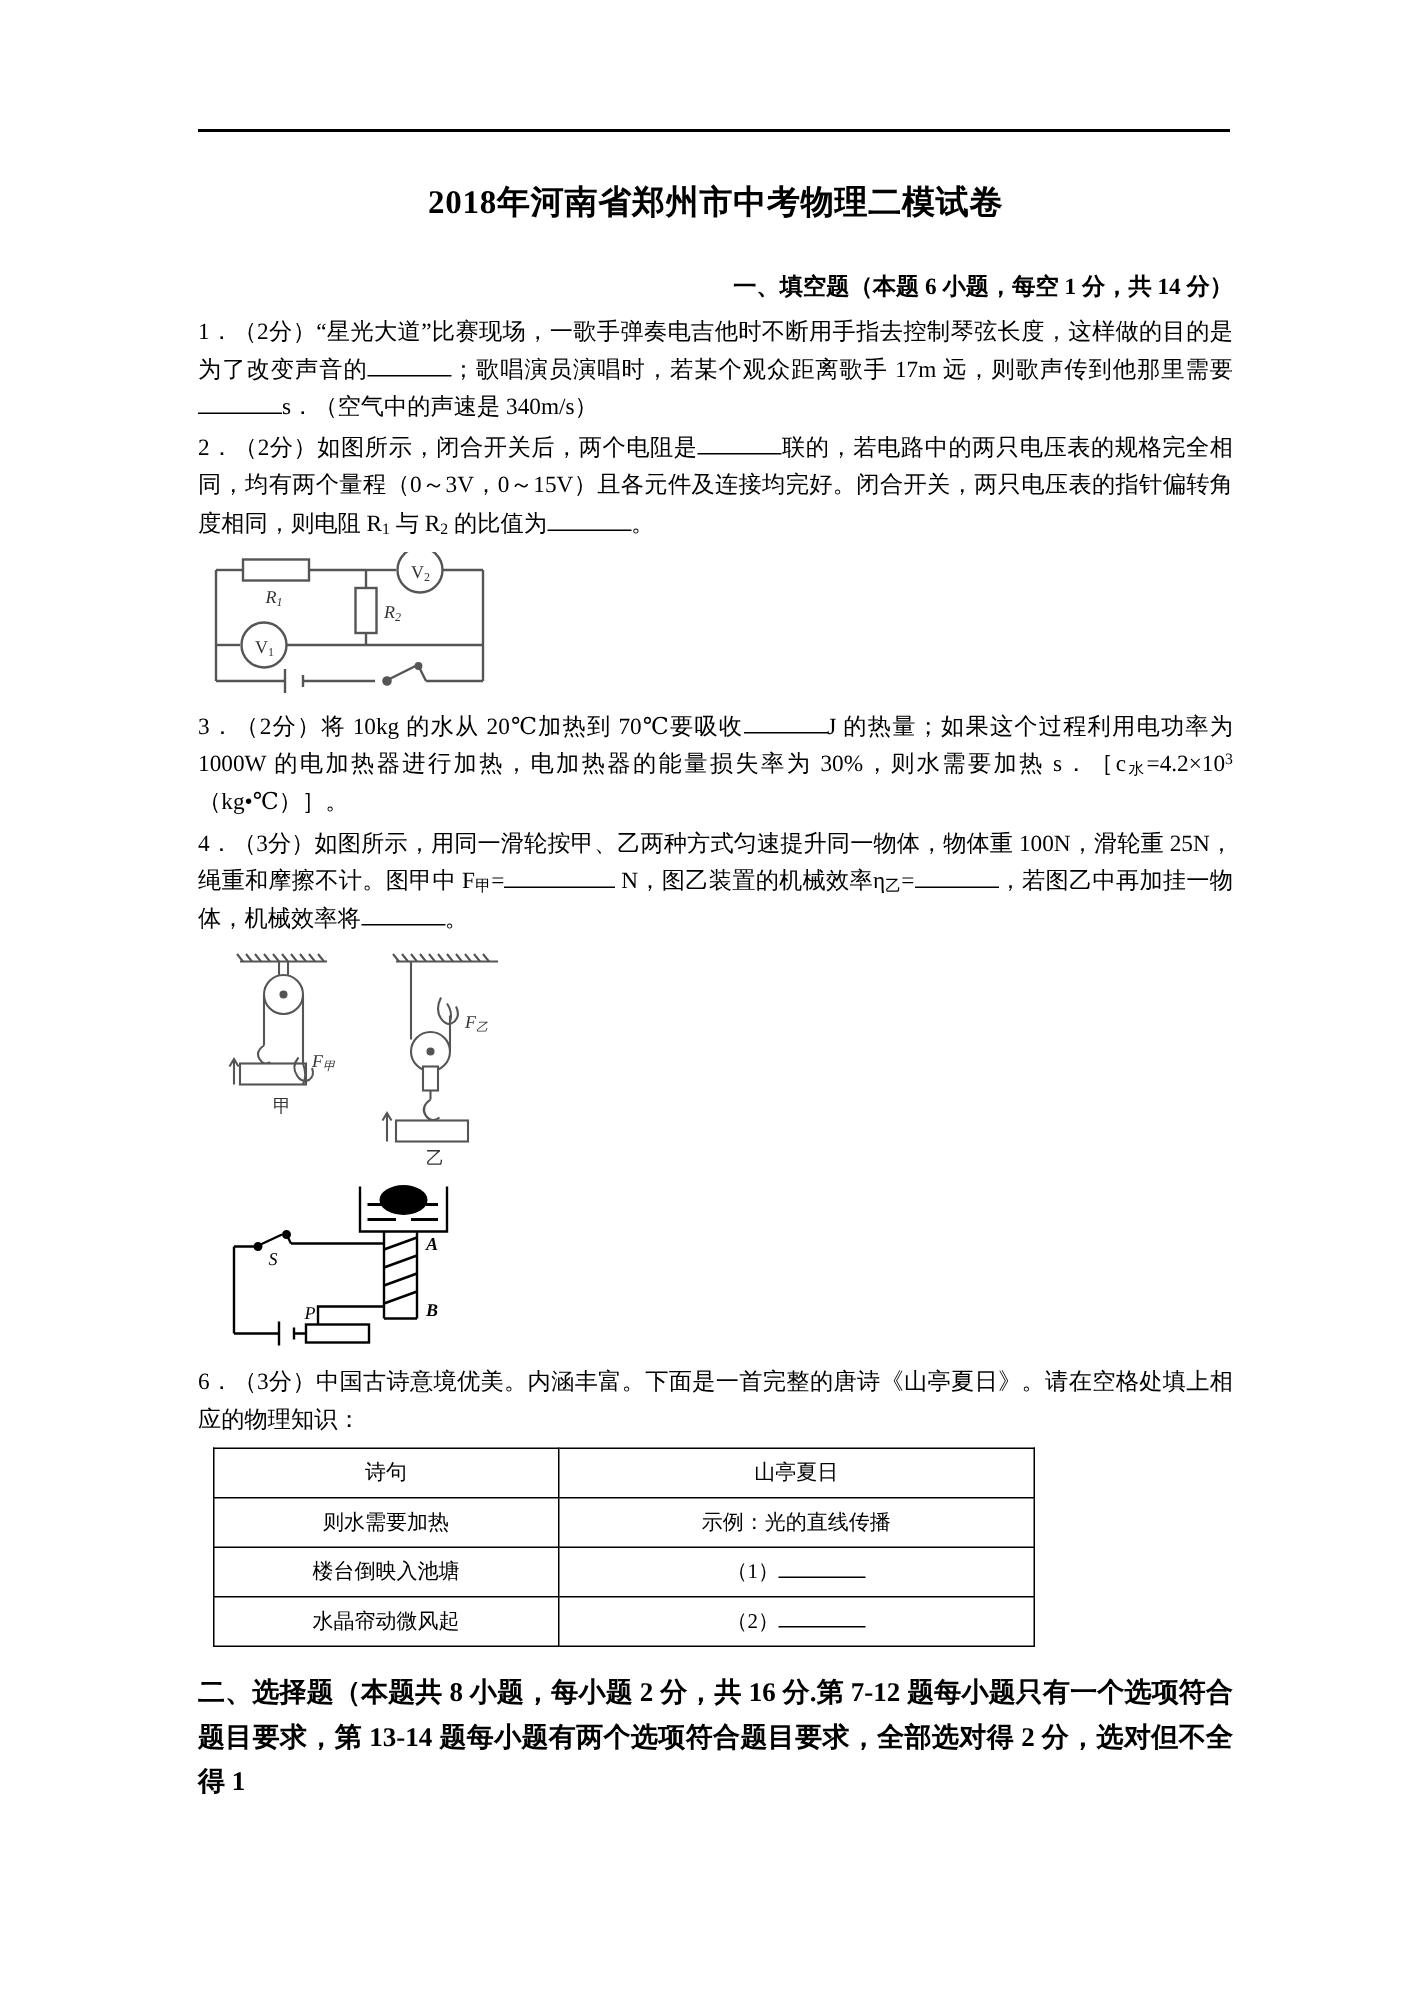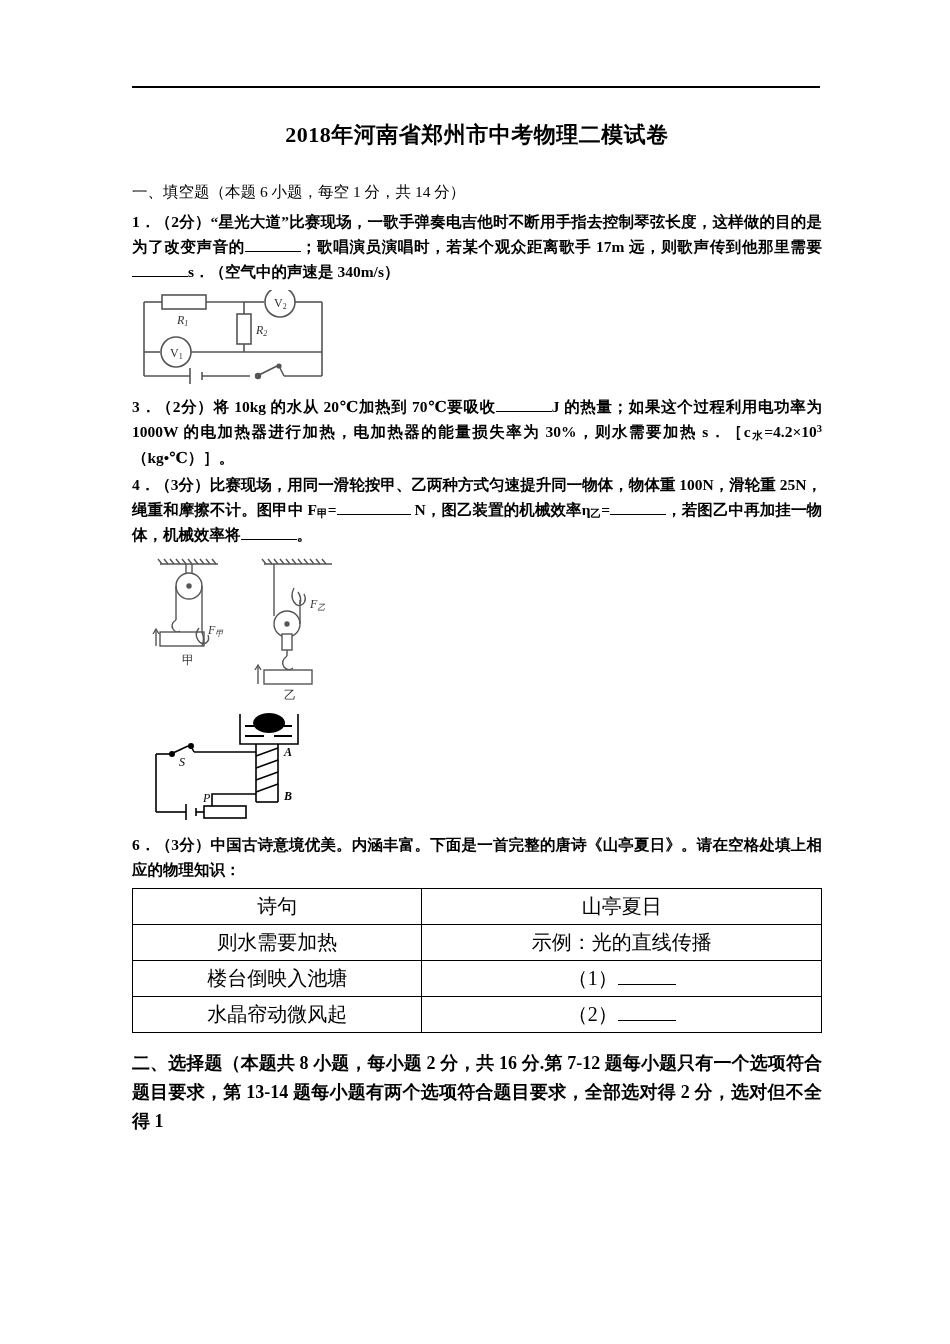--- a/index.html
+++ b/index.html
@@ -39,52 +39,52 @@
   .doc-title {
     text-align: center;
     font-size: 22px;
     font-weight: bold;
     letter-spacing: 0.5px;
     margin: 0 0 30px 0;
     font-family: "Liberation Serif", "DejaVu Serif", serif;
   }
   .section-head {
     font-size: 15.5px;
-    font-weight: normal;
+    font-weight: bold;
     margin: 0 0 5px 0;
     line-height: 1.55;
+    text-align: right;
   }
   .q {
     font-size: 15.5px;
     line-height: 1.62;
     margin: 0 0 2px 0;
     text-align: justify;
     text-justify: inter-ideograph;
-    font-weight: bold;
   }
   .q .num { }
   .blank {
     display: inline-block;
     min-width: 56px;
     border-bottom: 1px solid #000;
     vertical-align: baseline;
   }
   .blank.long { min-width: 74px; }
   sub { font-size: 0.68em; vertical-align: -0.22em; }
   sup { font-size: 0.68em; vertical-align: 0.45em; }
   .fig {
     margin: 6px 0 6px 0;
   }
   .fig svg { display: block; }
   
   .poem-table {
     border-collapse: collapse;
-    width: 690px;
-    margin: 6px 0 16px 0;
-    font-size: 20px;
+    width: 548px;
+    margin: 6px 0 16px 10px;
+    font-size: 14px;
   }
   .poem-table td, .poem-table th {
     border: 1px solid #000;
     padding: 4px 6px;
     text-align: center;
     font-weight: normal;
     height: 24px;
   }
   .poem-table .col-a { width: 42%; }
   .poem-table .col-b { width: 58%; }
@@ -110,20 +110,21 @@
   <div class="header-rule"></div>
 
   <div class="content">
 
     <h1 class="doc-title">2018年河南省郑州市中考物理二模试卷</h1>
 
     <div class="section-head">一、填空题（本题 6 小题，每空 1 分，共 14 分）</div>
 
     <p class="q"><span class="num">1．</span><span>（2分）</span><span>“星光大道”比赛现场，一歌手弹奏电吉他时不断用手指去控制琴弦长度，这样做的目的是为了改变声音的</span><span class="blank"></span><span>；歌唱演员演唱时，若某个观众距离歌手 17m 远，则歌声传到他那里需要</span><span class="blank"></span><span>s．（空气中的声速是 340m/s）</span></p>
 
+    <p class="q"><span class="num">2．</span><span>（2分）</span><span>如图所示，闭合开关后，两个电阻是</span><span class="blank"></span><span>联的，若电路中的两只电压表的规格完全相同，均有两个量程（0～3V，0～15V）且各元件及连接均完好。闭合开关，两只电压表的指针偏转角度相同，则电阻 R</span><sub>1</sub><span> 与 R</span><sub>2</sub><span> 的比值为</span><span class="blank"></span><span>。</span></p>
 
     <div class="fig">
       <svg width="240" height="98" viewBox="0 0 240 98" xmlns="http://www.w3.org/2000/svg">
         <g stroke="#555" stroke-width="1.6" fill="none">
 
           <path d="M12 12 L12 86"></path>
 
           <path d="M12 12 L30 12"></path>
 
           <rect x="30" y="5" width="44" height="14" fill="#fff"></rect>
@@ -159,21 +160,21 @@
 
         <text x="45" y="34" font-family="'Liberation Serif', serif" font-style="italic" font-size="12" fill="#333">R<tspan font-size="8" dy="2">1</tspan></text>
         <text x="124" y="44" font-family="'Liberation Serif', serif" font-style="italic" font-size="12" fill="#333">R<tspan font-size="8" dy="2">2</tspan></text>
         <text x="38" y="67" font-family="'Liberation Serif', serif" font-size="12" fill="#333">V<tspan font-size="8" dy="2">1</tspan></text>
         <text x="142" y="17" font-family="'Liberation Serif', serif" font-size="12" fill="#333">V<tspan font-size="8" dy="2">2</tspan></text>
       </svg>
     </div>
 
     <p class="q"><span class="num">3．</span><span>（2分）</span><span>将 10kg 的水从 20℃加热到 70℃要吸收</span><span class="blank"></span><span>J 的热量；如果这个过程利用电功率为 1000W 的电加热器进行加热，电加热器的能量损失率为 30%，则水需要加热 s．［c</span><sub>水</sub><span>=4.2×10</span><sup>3</sup><span>（kg•℃）］。</span></p>
 
-    <p class="q"><span class="num">4．</span><span>（3分）</span><span>比赛现场，用同一滑轮按甲、乙两种方式匀速提升同一物体，物体重 100N，滑轮重 25N，绳重和摩擦不计。图甲中 F</span><sub>甲</sub><span>=</span><span class="blank long"></span><span> N，图乙装置的机械效率η</span><sub>乙</sub><span>=</span><span class="blank"></span><span>，若图乙中再加挂一物体，机械效率将</span><span class="blank"></span><span>。</span></p>
+    <p class="q"><span class="num">4．</span><span>（3分）</span><span>如图所示，用同一滑轮按甲、乙两种方式匀速提升同一物体，物体重 100N，滑轮重 25N，绳重和摩擦不计。图甲中 F</span><sub>甲</sub><span>=</span><span class="blank long"></span><span> N，图乙装置的机械效率η</span><sub>乙</sub><span>=</span><span class="blank"></span><span>，若图乙中再加挂一物体，机械效率将</span><span class="blank"></span><span>。</span></p>
 
     <div class="fig" style="margin-left:14px;">
       <svg width="210" height="148" viewBox="0 0 210 148" xmlns="http://www.w3.org/2000/svg">
         <g stroke="#555" stroke-width="1.4" fill="none">
 
           <path d="M14 10 L72 10"></path>
           <path d="M16 10 L12 5 M22 10 L18 5 M28 10 L24 5 M34 10 L30 5 M40 10 L36 5 M46 10 L42 5 M52 10 L48 5 M58 10 L54 5 M64 10 L60 5 M70 10 L66 5"></path>
 
           <path d="M40 10 L40 22 M46 10 L46 22"></path>
 

